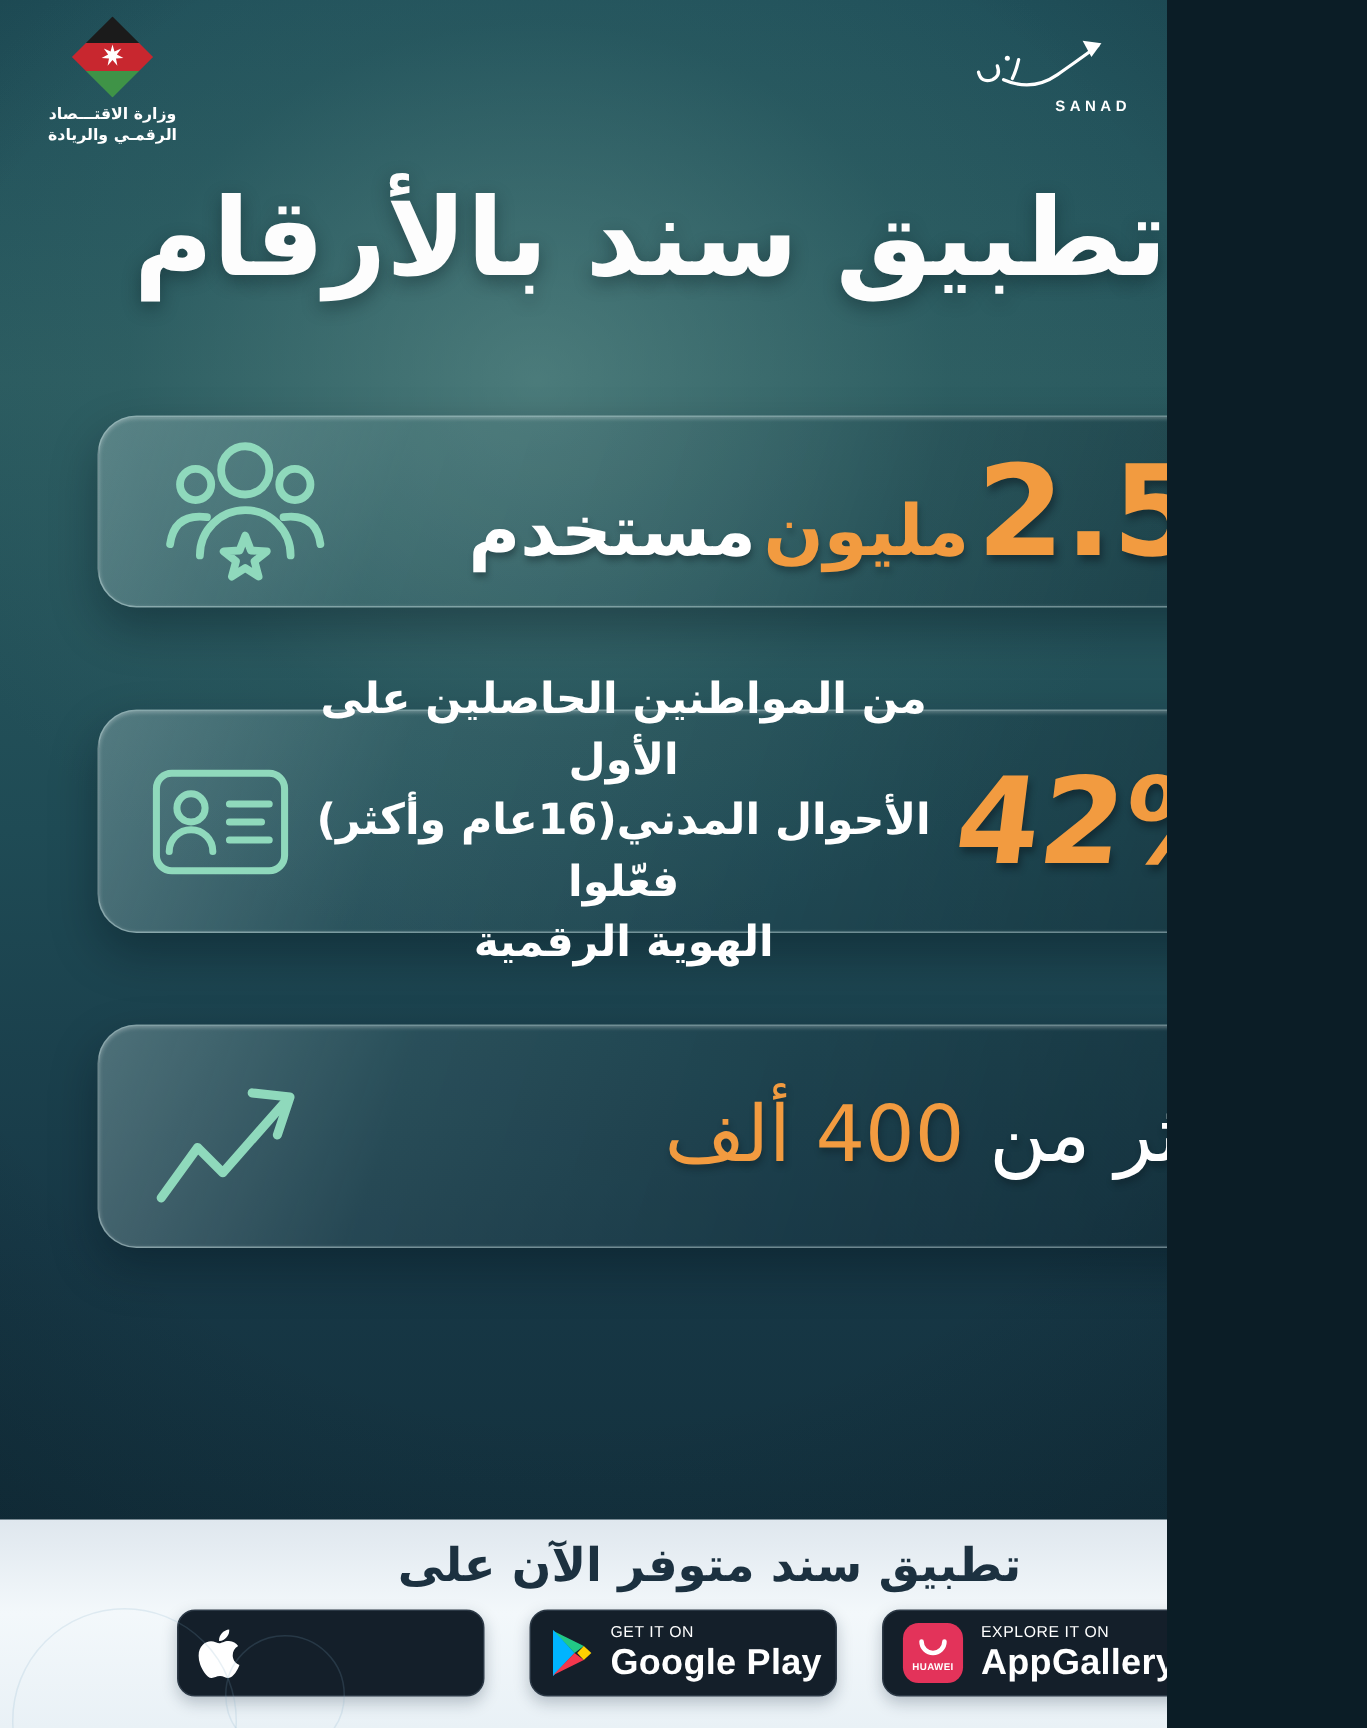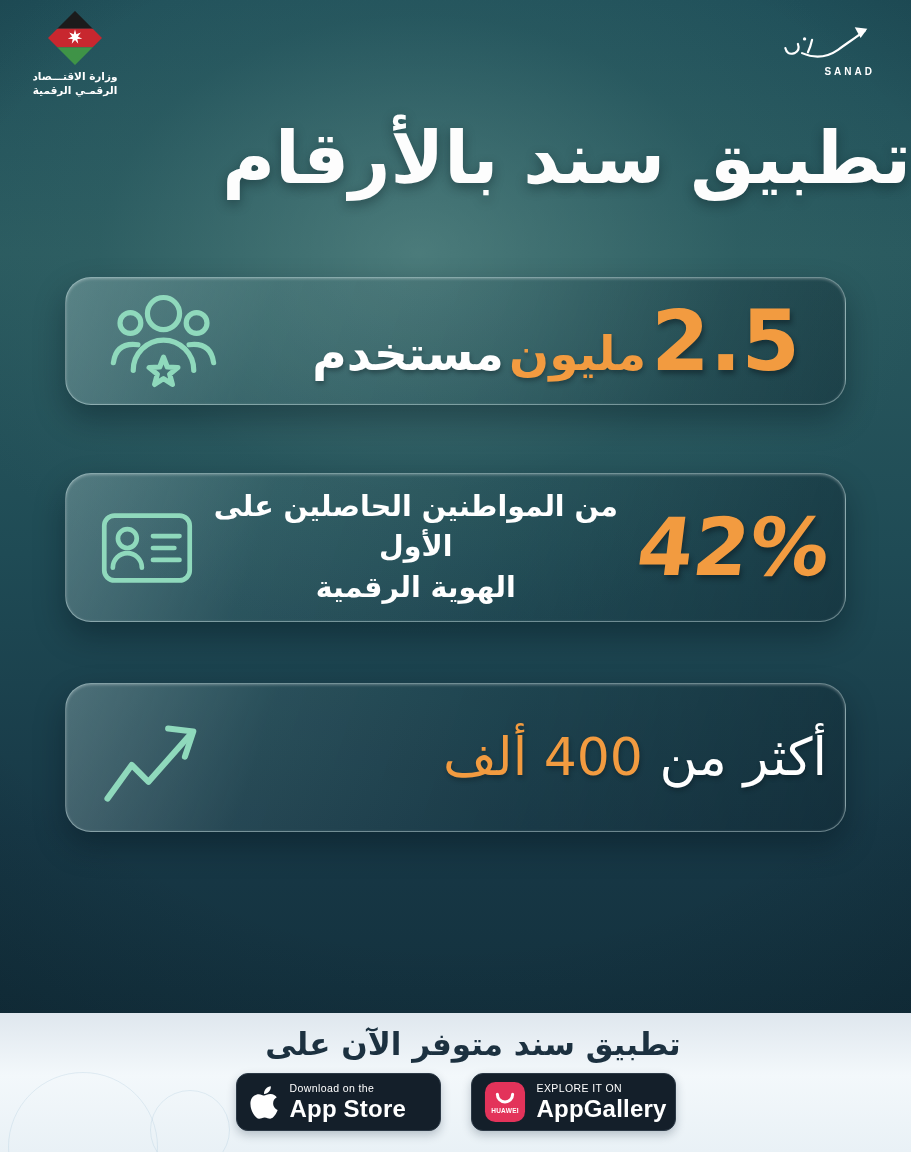--- a/index.html
+++ b/index.html
@@ -1,33 +1,33 @@
 <!DOCTYPE html>
 <html><head>
 <meta charset="utf-8">
 <style>
   * { margin:0; padding:0; box-sizing:border-box; }
   body { background:#0b1d26; font-family:"DejaVu Sans", sans-serif; }
   .latin { font-family:"Liberation Sans", sans-serif; }
 
   .poster{
-    position:relative; width:911px; height:1152px; overflow:hidden;
+    position:relative; width:778px; height:1152px; overflow:hidden;
     background:
       radial-gradient(120% 85% at 50% 38%, rgba(0,0,0,0) 52%, rgba(4,16,24,.55) 100%),
       radial-gradient(78% 46% at 46% 22%, rgba(108,156,150,.50) 0%, rgba(60,110,110,.22) 45%, rgba(0,0,0,0) 72%),
       linear-gradient(180deg, #20505a 0%, #2a5a5f 22%, #1f4b55 48%, #173846 72%, #112c38 100%);
   }
 
   
   .ministry{ position:absolute; top:10px; left:16px; width:118px; text-align:center; }
   .ministry svg{ display:block; margin:0 auto; }
   .ministry-text{ margin-top:3px; color:#fff; font-weight:700; font-size:10.5px; line-height:1.35; direction:rtl; }
 
   .sanad{ position:absolute; top:18px; right:22px; width:118px; text-align:right; }
-  .sanad-caption{ color:#fff; font-size:10px; letter-spacing:3px; font-weight:700; margin-top:-2px; margin-right:14px; }
+  .sanad-caption{ color:#fff; font-size:10px; letter-spacing:3px; font-weight:700; margin-top:-2px; margin-right:2px; }
 
   
   .title{
     position:absolute; top:116px; left:0; width:100%;
     direction:rtl; text-align:right;
     font-size:72px; font-weight:700; color:#fdfdfd;
     text-shadow:0 4px 12px rgba(8,22,28,.40);
   }
 
   
@@ -104,21 +104,21 @@
         </defs>
       <g clip-path="url(#dia)">
         <rect x="0" y="0" width="60" height="20" fill="#1b1b1b"></rect>
         <rect x="0" y="20" width="60" height="20" fill="#c8272f"></rect>
         <rect x="0" y="40" width="60" height="20" fill="#3f9347"></rect>
         <polygon fill="#ffffff" points="30,21 31.4,26.1 36.3,24 33.1,28.3 37.8,30.8 32.5,31 33.5,36.2 30,32.2 26.5,36.2 27.5,31 22.2,30.8 26.9,28.3 23.8,24 28.6,26.1"></polygon>
       </g>
     </svg>
     <div class="ministry-text">
       <div>وزارة الاقتـــصاد</div>
-      <div>الرقمـي الرقمية</div>
+      <div>الرقمـي والريادة</div>
     </div>
   </div>
 
   <div class="sanad">
     <svg width="112" height="46" viewBox="0 0 130 55">
       <g stroke="#ffffff" stroke-width="2.6" fill="none" stroke-linecap="round">
         <path d="M8 36 q2 9 11 6 q7 -3 4 -11"></path>
         <path d="M40 26 q-2 9 -5 15"></path>
         <path d="M28 42 C 44 49 58 47 71 38 C 85 28 94 22 103 15"></path>
       </g>
@@ -148,20 +148,21 @@
       </g>
     </svg>
   </section>
 
   <section class="card card2">
     <div class="pct">
       <span class="skew" dir="ltr">42%</span>
     </div>
     <div class="stat2-lines">
       <div>من المواطنين الحاصلين على الأول</div>
+      <div>الأحوال المدني(16عام وأكثر) فعّلوا</div>
       <div>الهوية الرقمية</div>
     </div>
     <svg class="card-icon" width="94" height="74" viewBox="0 0 110 86">
       <g stroke="#8FD9BC" stroke-width="5.5" fill="none" stroke-linecap="round" stroke-linejoin="round">
         <rect x="5" y="5" width="100" height="76" rx="12"></rect>
         <circle cx="32" cy="32" r="11"></circle>
         <path d="M15 66 a17 17 0 0 1 34 0"></path>
         <line x1="62" y1="29" x2="93" y2="29"></line>
         <line x1="62" y1="43" x2="87" y2="43"></line>
         <line x1="62" y1="57" x2="93" y2="57"></line>
@@ -188,26 +189,34 @@
     <div class="deco deco1"></div>
     <div class="deco deco2"></div>
     <div class="footer-title">تطبيق سند متوفر الآن على</div>
 
     <div class="store-row">
 
       <a class="store-btn">
         <svg width="30" height="37" viewBox="0 0 384 512">
           <path fill="#ffffff" d="M318.7 268.7c-.2-36.7 16.4-64.4 50-84.8-18.8-26.9-47.2-41.7-84.7-44.6-35.5-2.7-74.3 20.7-88.5 20.7-15 0-49.4-19.7-76.4-19.7C63.3 141.2 4 184.8 4 273.5q0 39.3 14.4 81.2c12.8 36.7 59 126.7 107.2 125.2 25.2-.6 43-17.9 75.8-17.9 31.8 0 48.3 17.9 76.4 17.9 48.6-.7 90.4-82.5 102.6-119.3-65.2-30.7-61.7-90-61.7-91.9zm-56.6-164.2c27.3-32.4 24.8-61.9 24-72.5-24.1 1.4-52 16.4-67.9 34.9-17.5 19.8-27.8 44.3-25.6 71.9 26.1 2 49.9-11.4 69.5-34.3z"></path>
         </svg>
+      </a>
+
+      <a class="store-btn">
+        <svg width="30" height="34" viewBox="0 0 34 38">
+          <polygon points="3,2.2 26.3,13.7 19.3,19" fill="#22C886"></polygon>
+          <polygon points="3,1.5 3,36.5 19.3,19" fill="#00B4FF"></polygon>
+          <polygon points="3,35.8 26.3,24.3 19.3,19" fill="#F4374D"></polygon>
+          <polygon points="26.3,13.7 32,19 26.3,24.3 21.3,19" fill="#FFD000"></polygon>
+        </svg>
         <span class="store-text latin">
-          <span class="tagline">Download on the</span>
-          <span class="store-name">App Store</span>
+          <span class="tagline">GET IT ON</span>
+          <span class="store-name">Google Play</span>
         </span>
       </a>
-
 
       <a class="store-btn">
         <svg width="42" height="42" viewBox="0 0 44 44">
           <rect x="1" y="1" width="42" height="42" rx="11" fill="#E3335A"></rect>
           <path d="M14 14 a8 8 0 0 0 16 0" stroke="#ffffff" stroke-width="3.2" fill="none" stroke-linecap="round"></path>
           <text x="22" y="34" text-anchor="middle" fill="#ffffff" font-family="Liberation Sans, sans-serif" font-size="6.8" font-weight="bold" letter-spacing="0.3">HUAWEI</text>
         </svg>
         <span class="store-text latin">
           <span class="tagline">EXPLORE IT ON</span>
           <span class="store-name">AppGallery</span>

